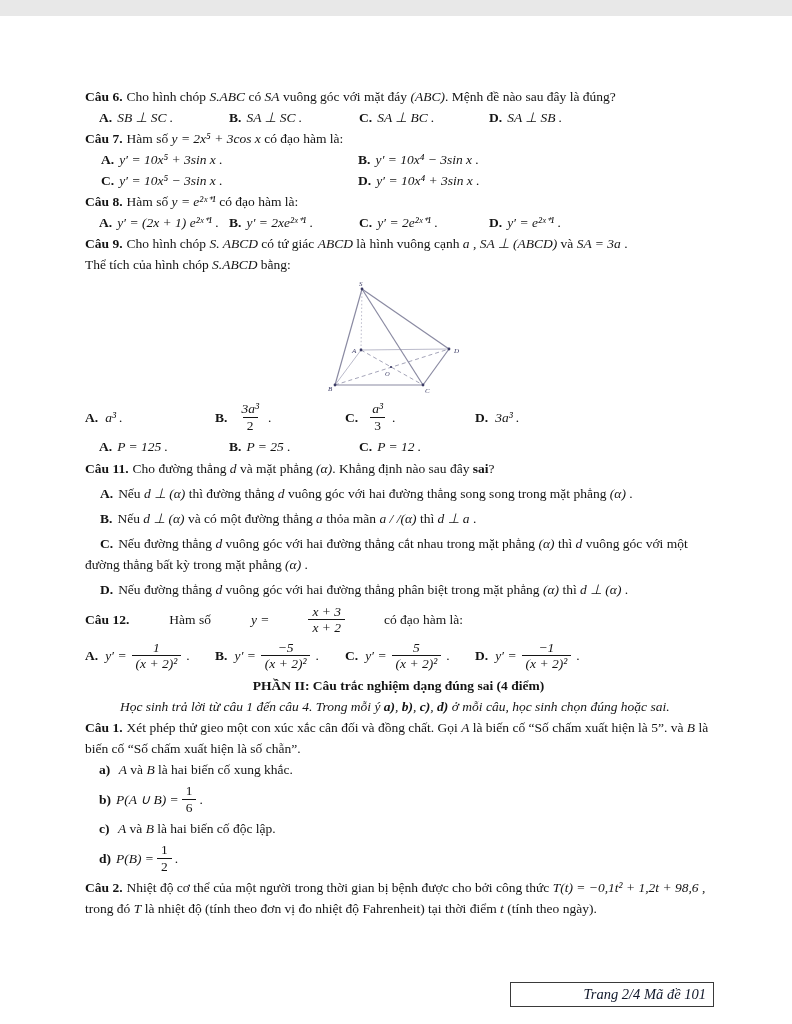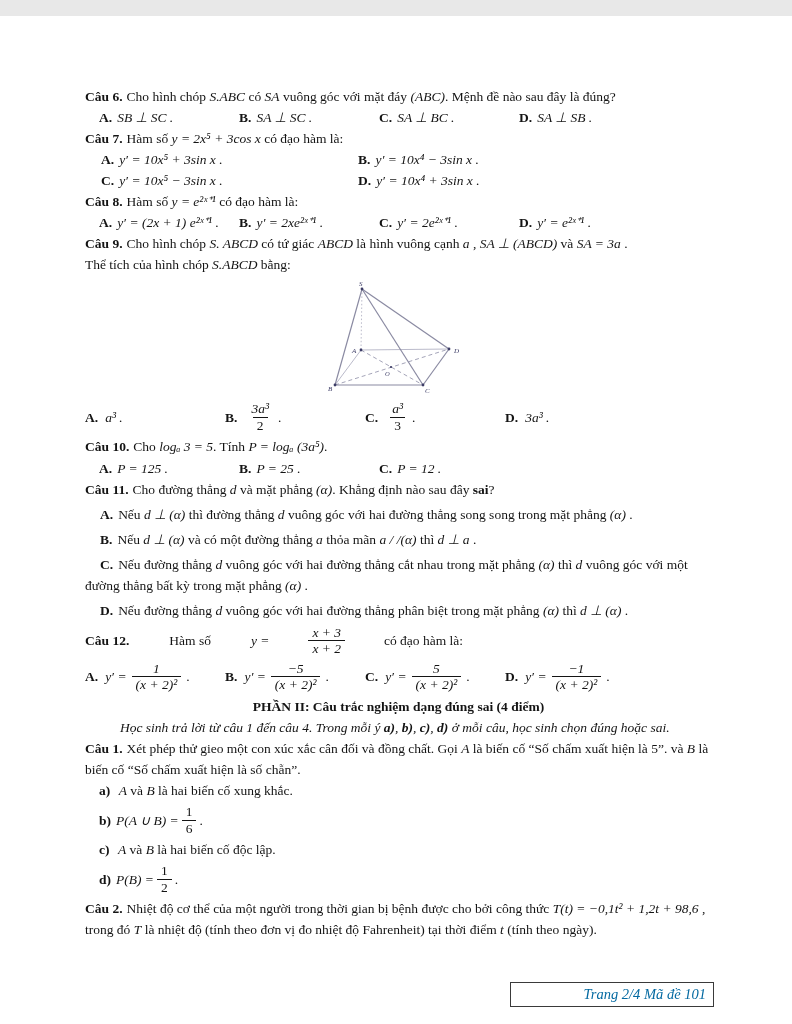--- a/index.html
+++ b/index.html
@@ -14,21 +14,21 @@
     font-size:13.5px;
     line-height:1.56;
     color:#141414;
     overflow:hidden;
   }
   p{margin:0;}
   .ql{font-weight:700;margin-right:4px;}
   .m{font-style:italic;}
   .b{font-weight:700;}
   .q{text-align:left;}
-  .grid4{display:grid;grid-template-columns:130px 130px 130px 1fr;margin-left:14px;gap:10px;}
+  .grid4{display:grid;grid-template-columns:130px 130px 130px 1fr;margin-left:14px;}
   .grid2{display:grid;grid-template-columns:257px 1fr;margin-left:16px;}
   .ok{font-weight:700;margin-right:5px;}
   .opt{white-space:nowrap;}
   .fr{align-items:center;margin:3px 0;}
   .fopt{display:flex;align-items:center;gap:2px;}
   .frac{display:inline-flex;flex-direction:column;align-items:center;vertical-align:middle;margin:0 3px;line-height:1.15;}
   .fnum{display:block;padding:0 4px;}
   .fden{display:block;border-top:1px solid #141414;padding:0 4px;}
   .fline{display:flex;align-items:center;margin:4px 0;gap:36px;}
   .fline .ql{white-space:nowrap;}
@@ -38,21 +38,21 @@
   .itemline{margin-left:14px;}
   .fitem{display:flex;align-items:center;margin:3px 0 3px 14px;}
   .figwrap{position:relative;height:120px;margin:2px 0 4px 0;}
   .figwrap svg{position:absolute;left:243px;top:0;}
   .footer{
     position:absolute;right:78px;top:966px;
     width:204px;height:25px;
     border:1.4px solid #3a3a3a;
     display:flex;align-items:center;justify-content:flex-end;
     padding-right:7px;box-sizing:border-box;
-    font-style:italic;font-size:14.5px;color:#0369a1;
+    font-style:italic;font-size:14.5px;color:#0f172a;
   }
   .figlabel{font-style:italic;}
 </style>
 </head>
 <body>
 
 <div class="page">
 
   <p class="q"><b class="ql">Câu 6.</b><span><span>Cho hình chóp </span><span class="m">S.ABC</span><span> có </span><span class="m">SA</span><span> vuông góc với mặt đáy </span><span class="m">(ABC)</span><span>. Mệnh đề nào sau đây là đúng?</span></span></p>
   <div class="grid4">
@@ -132,21 +132,20 @@
           <span class="fden">3</span>
         </span>
         <span>.</span>
       </span>
     <span class="opt fopt">
         <b class="ok">D.</b>
         <span class="m">3a³ .</span>
       </span>
   </div>
 
-  <p class="q"><b class="ql">Câu 10.</b><span><span>Cho </span><span class="m">logₐ 3 = 5</span><span>. Tính </span><span class="m">P = logₐ (3a⁵)</span><span>.</span></span></p>
   <div class="grid4">
     <span class="opt"><b class="ok">A.</b><span class="m">P = 125 .</span></span>
     <span class="opt"><b class="ok">B.</b><span class="m">P = 25 .</span></span>
     <span class="opt"><b class="ok">C.</b><span class="m">P = 12 .</span></span>
   </div>
 
   <p class="q"><b class="ql">Câu 11.</b><span><span>Cho đường thẳng </span><span class="m">d</span><span> và mặt phẳng </span><span class="m">(α)</span><span>. Khẳng định nào sau đây </span><span class="b">sai</span><span>?</span></span></p>
   <p class="q q11opt"><b class="ok">A.</b><span><span>Nếu </span><span class="m">d ⊥ (α)</span><span> thì đường thẳng </span><span class="m">d</span><span> vuông góc với hai đường thẳng song song trong mặt phẳng </span><span class="m">(α)</span><span> .</span></span></p>
   <p class="q q11opt"><b class="ok">B.</b><span><span>Nếu </span><span class="m">d ⊥ (α)</span><span> và có một đường thẳng </span><span class="m">a</span><span> thỏa mãn </span><span class="m">a / /(α)</span><span> thì </span><span class="m">d ⊥ a</span><span> .</span></span></p>
   <p class="q q11opt"><b class="ok">C.</b><span><span>Nếu đường thẳng </span><span class="m">d</span><span> vuông góc với hai đường thẳng cắt nhau trong mặt phẳng </span><span class="m">(α)</span><span> thì </span><span class="m">d</span><span> vuông góc với một đường thẳng bất kỳ trong mặt phẳng </span><span class="m">(α)</span><span> .</span></span></p>

